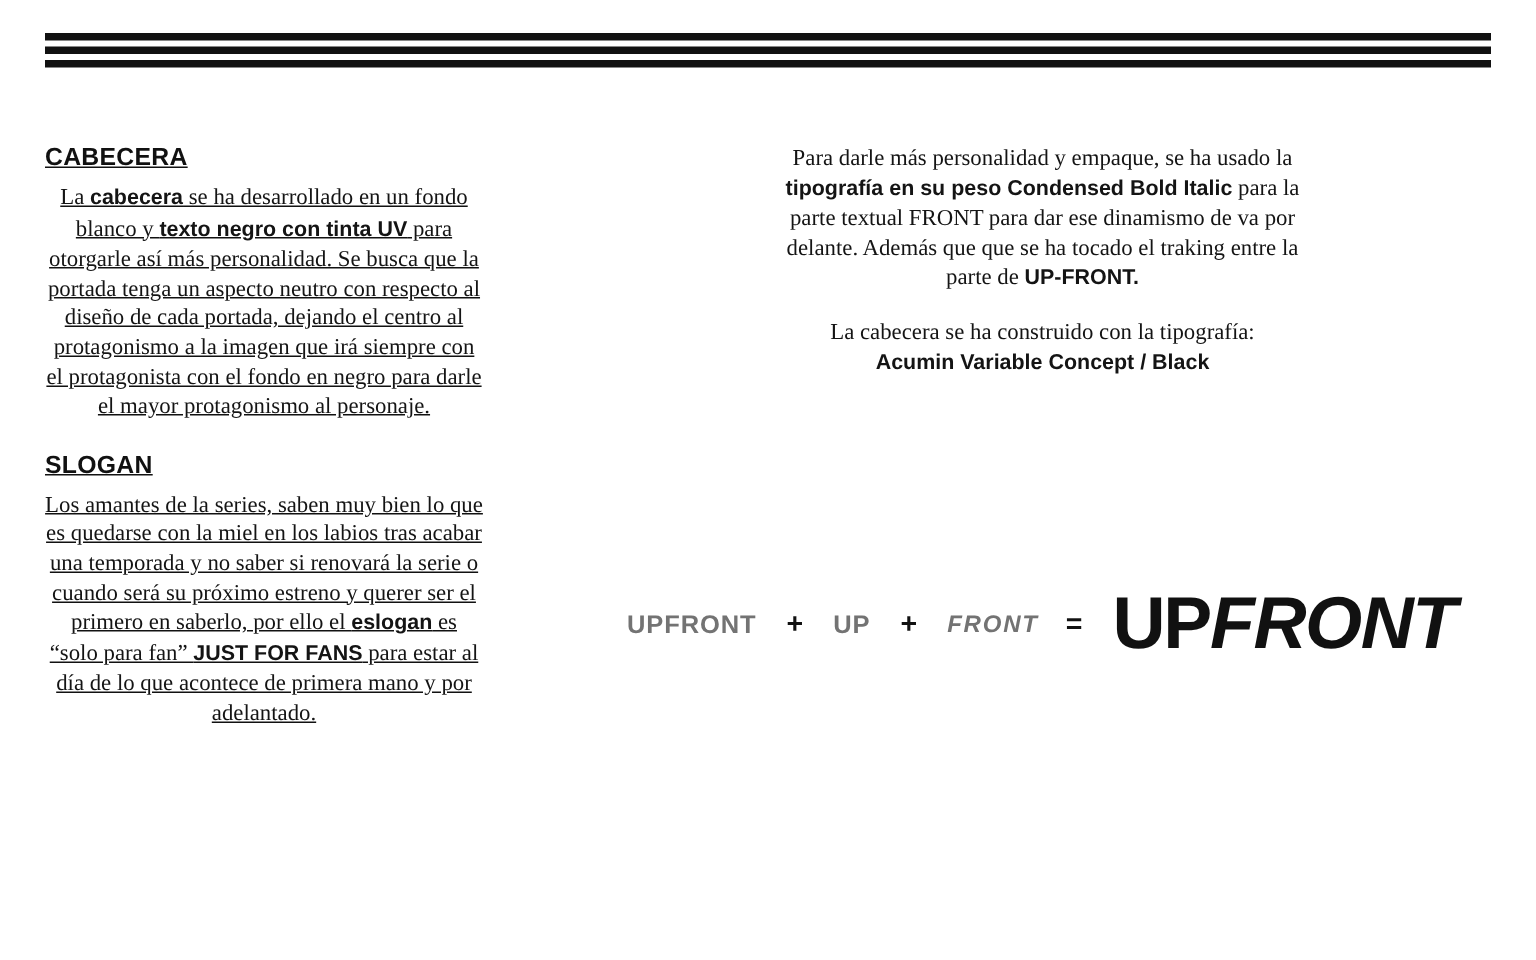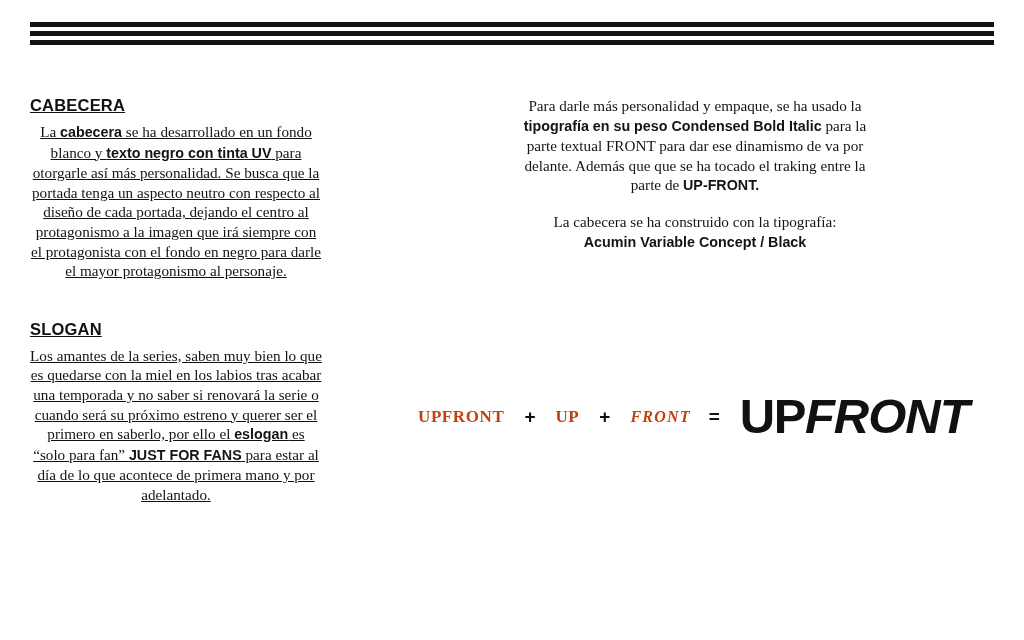--- a/index.html
+++ b/index.html
@@ -63,38 +63,38 @@
     text-align: center;
   }
   p.body-text + p.body-text { margin-top: 16px; }
 
   .b {
     font-family: "Liberation Sans", sans-serif;
     font-weight: bold;
     font-size: 14.3px;
   }
 
-  .block-slogan { margin-top: 39px; }
+  .block-slogan { margin-top: 20px; }
 
   
   .formula {
     position: absolute;
     left: 418px;
     top: 392px;
     display: flex;
     align-items: center;
     gap: 0;
     white-space: nowrap;
   }
   .f-term {
-    font-family: Liberation Serif, serif;
+    font-family: Liberation Sans, sans-serif;
     font-weight: bold;
     font-size: 17px;
     letter-spacing: 0.6px;
-    color: #c2410c;
+    color: #737373;
   }
   .f-term.italic {
     font-style: italic;
     letter-spacing: 1.2px;
     font-size: 16px;
   }
   .f-op {
     font-family: "Liberation Sans", sans-serif;
     font-weight: bold;
     font-size: 19px;

